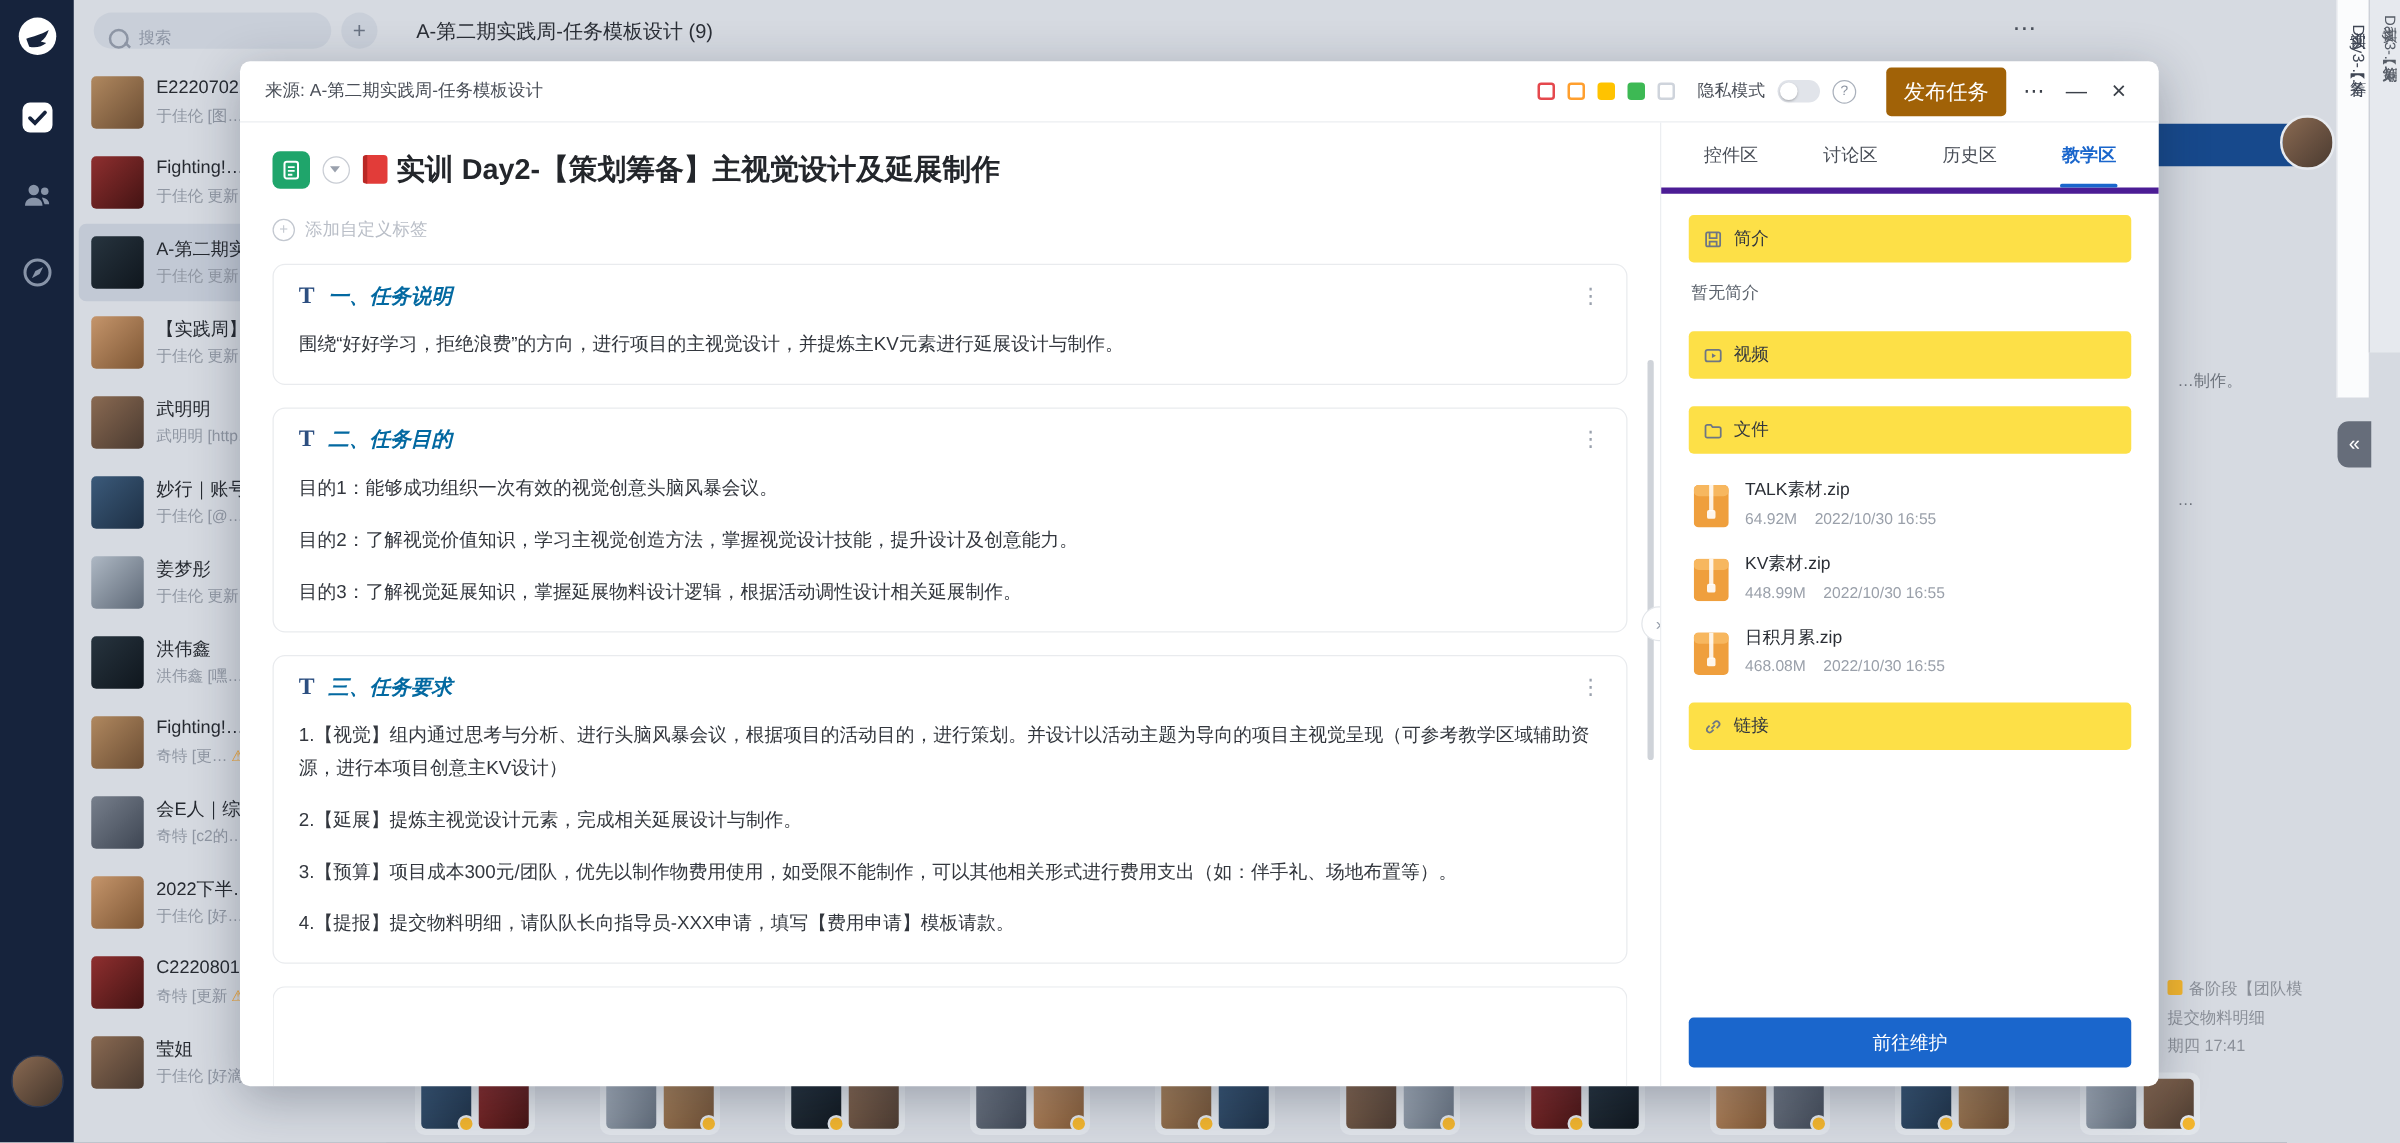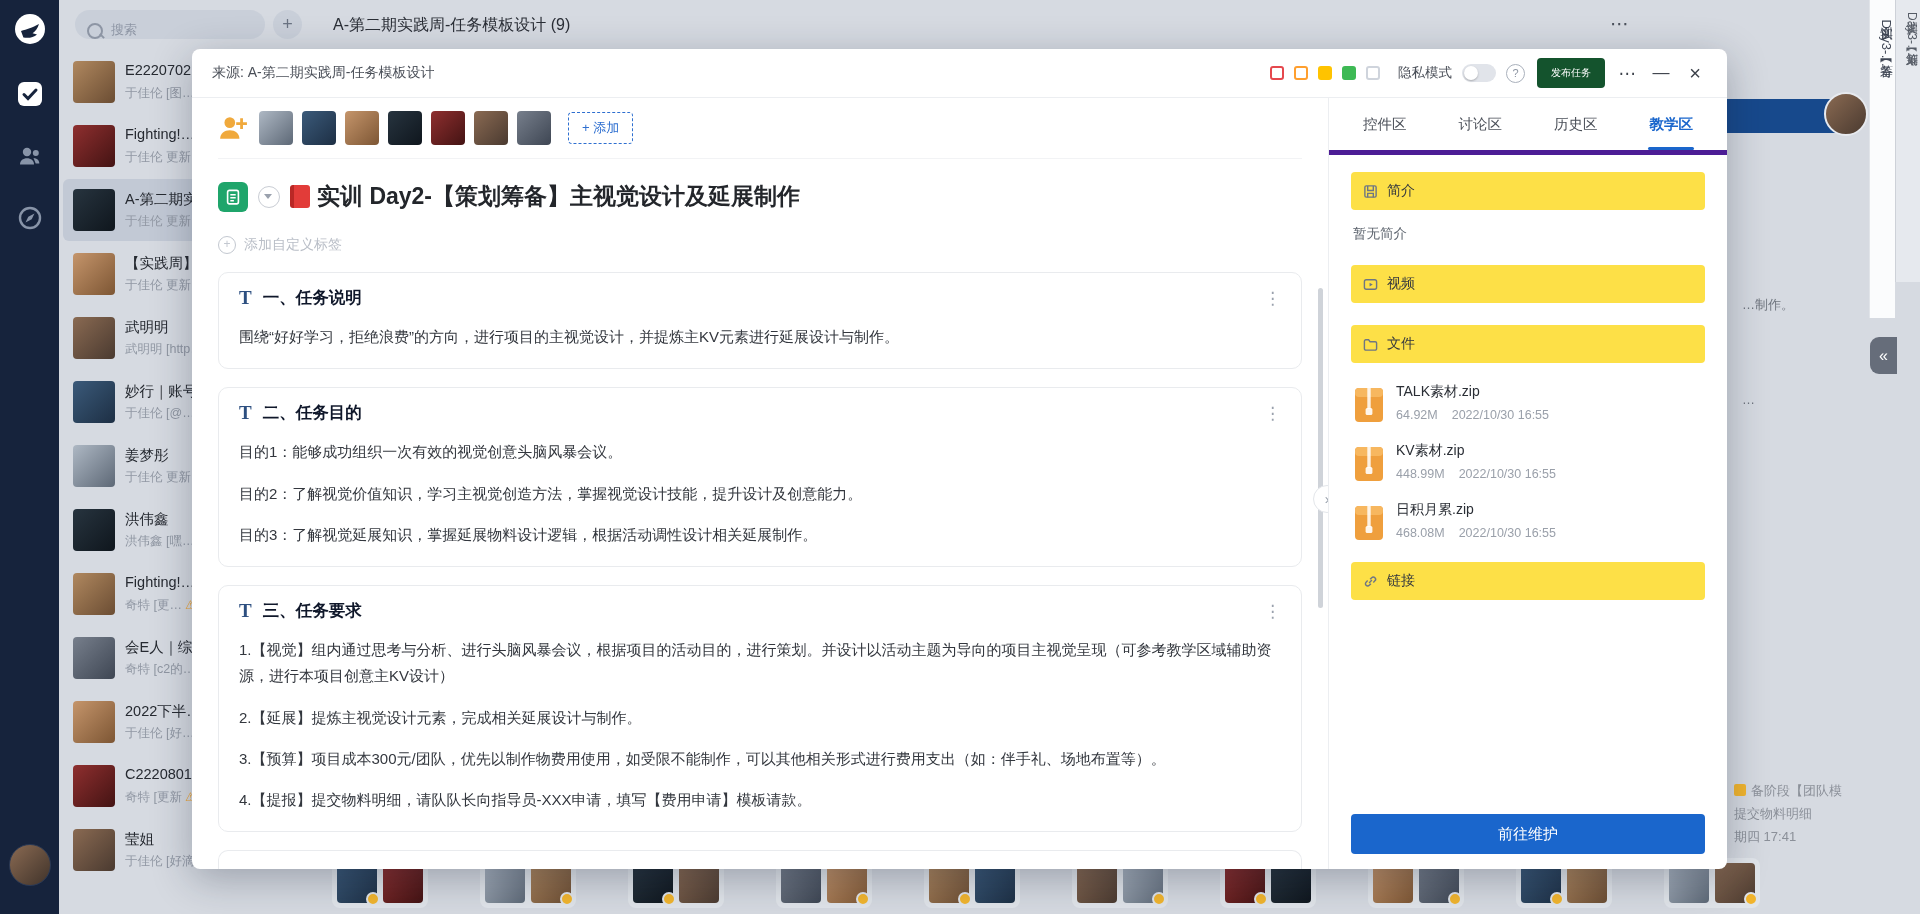--- a/index.html
+++ b/index.html
@@ -61,21 +61,21 @@
   
   .modal{position:absolute;left:192px;top:49px;width:1535px;height:820px;background:#fff;border-radius:8px;box-shadow:0 10px 40px rgba(20,30,50,.30);z-index:5;display:flex;flex-direction:column;overflow:hidden;}
   .mhead{height:48px;flex:none;display:flex;align-items:center;padding:0 20px;border-bottom:1px solid #eceef1;gap:10px;}
   .msource{font-size:14px;color:#4a4f58;}
   .mh-right{margin-left:auto;display:flex;align-items:center;gap:10px;}
   .sq{width:14px;height:14px;border-radius:3px;border:2px solid transparent;background:#fff;box-sizing:border-box;cursor:pointer;}
   .privacy-label{font-size:13.5px;color:#4a4f58;margin-left:8px;}
   .toggle{width:34px;height:18px;border-radius:9px;background:#e1e4ea;position:relative;cursor:pointer;flex:none;}
   .toggle i{position:absolute;left:2px;top:2px;width:14px;height:14px;border-radius:50%;background:#fff;box-shadow:0 1px 2px rgba(0,0,0,.25);}
   .help{width:17px;height:17px;border-radius:50%;border:1px solid #aab1bc;color:#8d95a2;font-size:11px;display:flex;align-items:center;justify-content:center;cursor:pointer;flex:none;}
-  .publish{background:#14532d;color:#fff;border:none;border-radius:4px;padding:8px 14px;font-size:10px;cursor:pointer;margin-left:2px;}
+  .publish{background:#a16207;color:#fff;border:none;border-radius:4px;padding:8px 14px;font-size:17px;cursor:pointer;margin-left:14px;}
   .hic{color:#3c414a;font-size:17px;width:24px;text-align:center;cursor:pointer;}
 
   .mbody{flex:1;display:flex;min-height:0;}
   .mcontent{flex:1;position:relative;padding:0 26px;overflow:hidden;border-right:1px solid #eceef1;}
   .avrow{display:flex;align-items:center;gap:9px;padding:13px 0;border-bottom:1px solid #f2f3f5;}
   .mav{width:34px;height:34px;border-radius:4px;flex:none;cursor:pointer;}
   .addmember{border:1px dashed #2e6fd0;color:#2e6fd0;background:#fff;border-radius:4px;padding:6px 13px;font-size:13px;margin-left:8px;cursor:pointer;}
   .personadd{width:30px;height:28px;margin-right:2px;cursor:pointer;}
 
   .trow{display:flex;align-items:center;gap:10px;margin-top:22px;}
@@ -84,21 +84,21 @@
   .tchev::after{content:"";position:absolute;left:5px;top:7px;border:4px solid transparent;border-top:5px solid #9aa1ad;}
   .ttitle{display:flex;align-items:center;gap:7px;font-size:23px;font-weight:700;color:#23262b;margin:0;cursor:text;}
   .book{width:20px;height:23px;background:#e23c39;border-radius:3px;border-left:4px solid #b92825;box-sizing:border-box;flex:none;}
 
   .tagrow{margin:24px 0 4px;color:#b9bec7;font-size:14px;display:flex;gap:8px;align-items:center;cursor:pointer;}
   .tagplus{width:16px;height:16px;border:1px solid #c3c8d0;border-radius:50%;color:#c3c8d0;font-size:12px;line-height:14px;text-align:center;flex:none;}
 
   .card{border:1px solid #e9ebee;border-radius:10px;padding:14px 20px 16px;margin-top:18px;}
   .card-h{display:flex;align-items:center;gap:11px;}
   .card-T{font-weight:700;color:#2d4f80;font-size:19px;font-family:"Liberation Serif","DejaVu Serif",serif;}
-  .card-title{font-weight:700;font-size:16.5px;color:#0f172a;}
+  .card-title{font-weight:700;font-size:16.5px;color:#0369a1;font-style:italic;}
   .card-more{margin-left:auto;color:#9aa1ad;font-size:17px;cursor:pointer;}
   .card p{margin:15px 0 2px;font-size:15px;color:#33373e;line-height:1.75;}
   .card.stub{height:52px;border-bottom:none;border-radius:10px 10px 0 0;}
   .scrollthumb{position:absolute;right:5px;top:190px;width:5px;height:320px;background:#cfd3d9;border-radius:3px;cursor:pointer;}
   .collapse{position:absolute;right:-13px;top:387px;width:26px;height:26px;background:#fff;border:1px solid #e3e6ea;border-radius:50%;z-index:3;display:flex;align-items:center;justify-content:center;color:#98a0ac;font-size:14px;cursor:pointer;}
 
   
   .mpanel{width:398px;flex:none;position:relative;}
   .tabs{display:flex;height:52px;border-bottom:5px solid #4c1d95;padding:0 8px;}
   .tab{flex:1;display:flex;align-items:center;justify-content:center;font-size:14.5px;color:#4a4f58;position:relative;cursor:pointer;}
@@ -302,35 +302,20 @@
         <button class="publish">发布任务</button>
         <span class="hic">⋯</span>
         <span class="hic">—</span>
         <span class="hic" style="font-size:20px">×</span>
       </div>
     </div>
 
     <div class="mbody">
 
       <section class="mcontent">
-        <div class="avrow">
-          <svg class="personadd" viewBox="0 0 28 26">
-              <circle cx="11" cy="8" r="5" fill="#f0a93c"></circle>
-              <path d="M2 23c0-5 4-8 9-8s9 3 9 8z" fill="#f0a93c"></path>
-              <path d="M22 4v10M17 9h10" stroke="#f0a93c" stroke-width="2.6" fill="none"></path>
-            </svg>
-          <span class="mav g6"></span>
-          <span class="mav g1"></span>
-          <span class="mav g7"></span>
-          <span class="mav g3"></span>
-          <span class="mav g4"></span>
-          <span class="mav g0"></span>
-          <span class="mav g5"></span>
-          <button class="addmember">+ 添加</button>
-        </div>
 
         <div class="trow">
           <span class="ticon">
             <svg width="18" height="18" viewBox="0 0 20 20">
                 <rect x="4" y="2.6" width="12" height="15" rx="2" fill="none" stroke="#fff" stroke-width="1.8"></rect>
                 <path d="M7 7.4h6M7 10.8h6M7 14.2h4" stroke="#fff" stroke-width="1.6"></path>
               </svg>
           </span>
           <span class="tchev"></span>
           <h1 class="ttitle">

